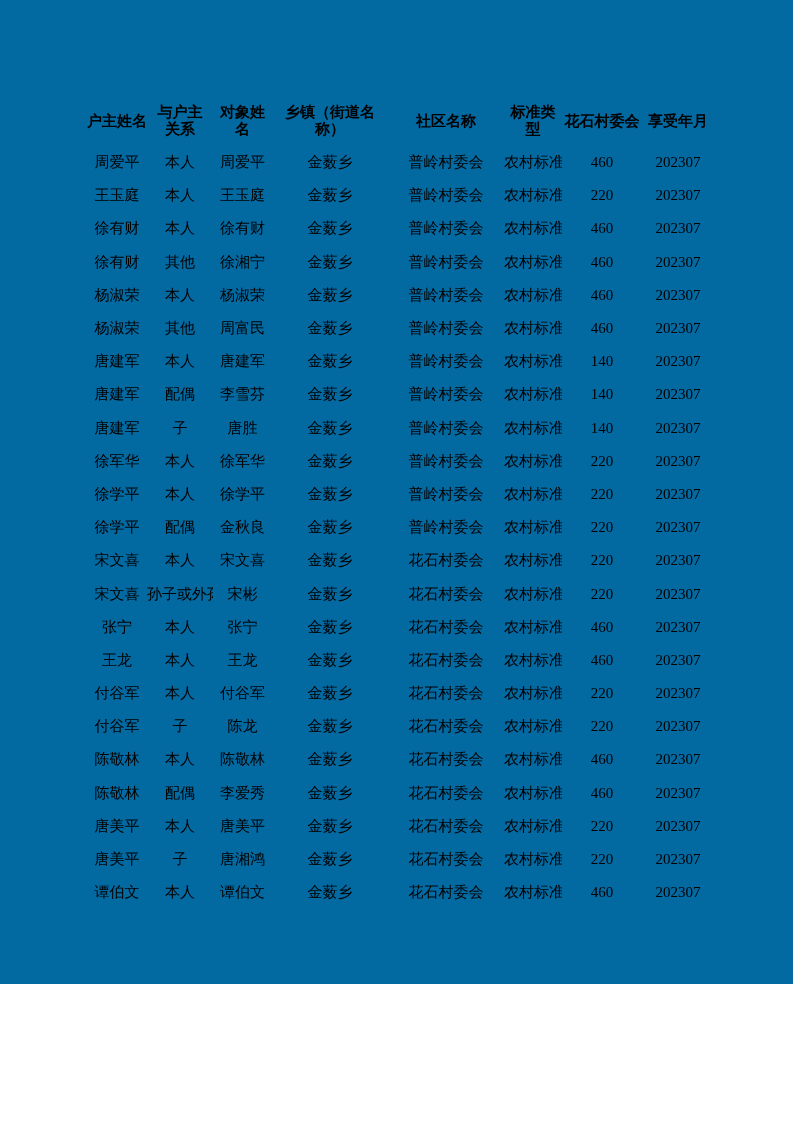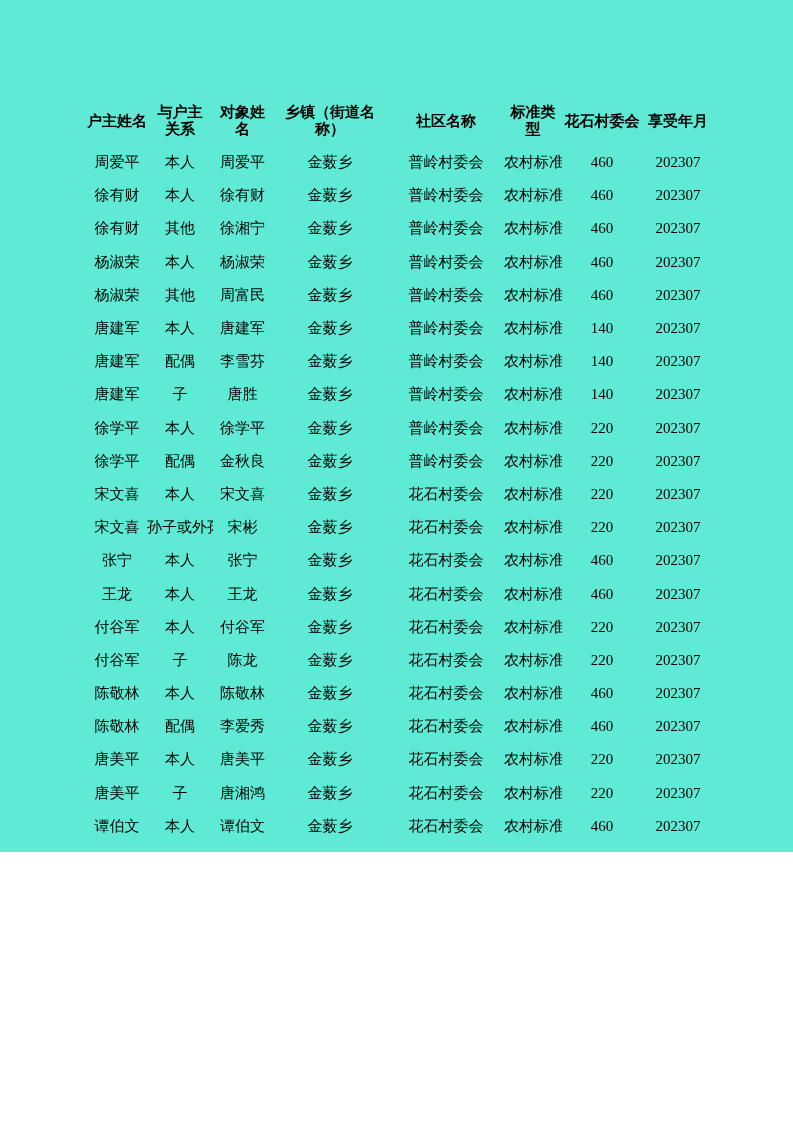--- a/index.html
+++ b/index.html
@@ -5,22 +5,22 @@
   html, body {
     margin: 0;
     padding: 0;
     width: 793px;
     height: 1122px;
     background: #ffffff;
   }
   .page {
     position: relative;
     width: 793px;
-    height: 852px;
-    background: #5eead4;
+    height: 984px;
+    background: #0369a1;
     overflow: hidden;
     font-family: "Liberation Serif", "DejaVu Serif", serif;
     color: #000000;
   }
   table.grid {
     position: absolute;
     left: 87px;
     top: 96px;
     border-collapse: separate;
     border-spacing: 0;
@@ -86,20 +86,30 @@
           <td>周爱平</td>
           <td>本人</td>
           <td>周爱平</td>
           <td>金薮乡</td>
           <td>普岭村委会</td>
           <td>农村标准</td>
           <td>460</td>
           <td>202307</td>
         </tr>
         <tr>
+          <td>王玉庭</td>
+          <td>本人</td>
+          <td>王玉庭</td>
+          <td>金薮乡</td>
+          <td>普岭村委会</td>
+          <td>农村标准</td>
+          <td>220</td>
+          <td>202307</td>
+        </tr>
+        <tr>
           <td>徐有财</td>
           <td>本人</td>
           <td>徐有财</td>
           <td>金薮乡</td>
           <td>普岭村委会</td>
           <td>农村标准</td>
           <td>460</td>
           <td>202307</td>
         </tr>
         <tr>
@@ -153,20 +163,30 @@
           <td>202307</td>
         </tr>
         <tr>
           <td>唐建军</td>
           <td>子</td>
           <td>唐胜</td>
           <td>金薮乡</td>
           <td>普岭村委会</td>
           <td>农村标准</td>
           <td>140</td>
+          <td>202307</td>
+        </tr>
+        <tr>
+          <td>徐军华</td>
+          <td>本人</td>
+          <td>徐军华</td>
+          <td>金薮乡</td>
+          <td>普岭村委会</td>
+          <td>农村标准</td>
+          <td>220</td>
           <td>202307</td>
         </tr>
         <tr>
           <td>徐学平</td>
           <td>本人</td>
           <td>徐学平</td>
           <td>金薮乡</td>
           <td>普岭村委会</td>
           <td>农村标准</td>
           <td>220</td>

